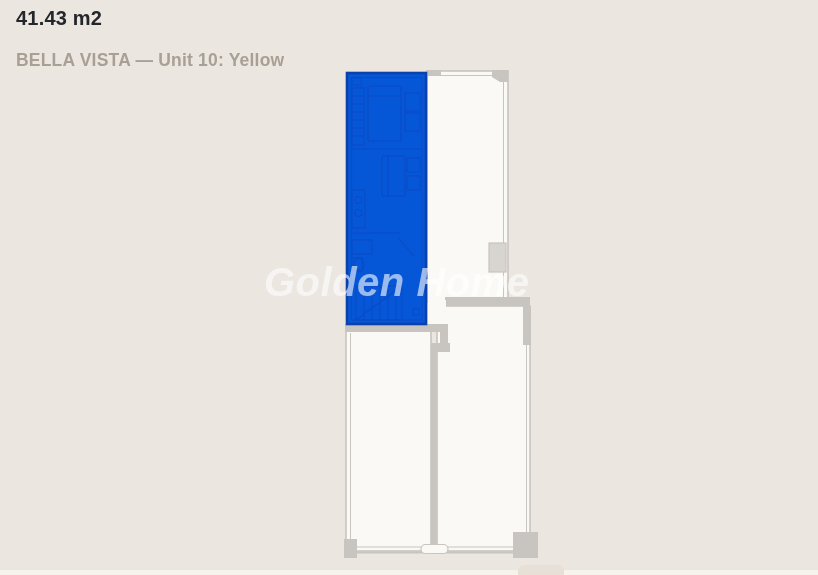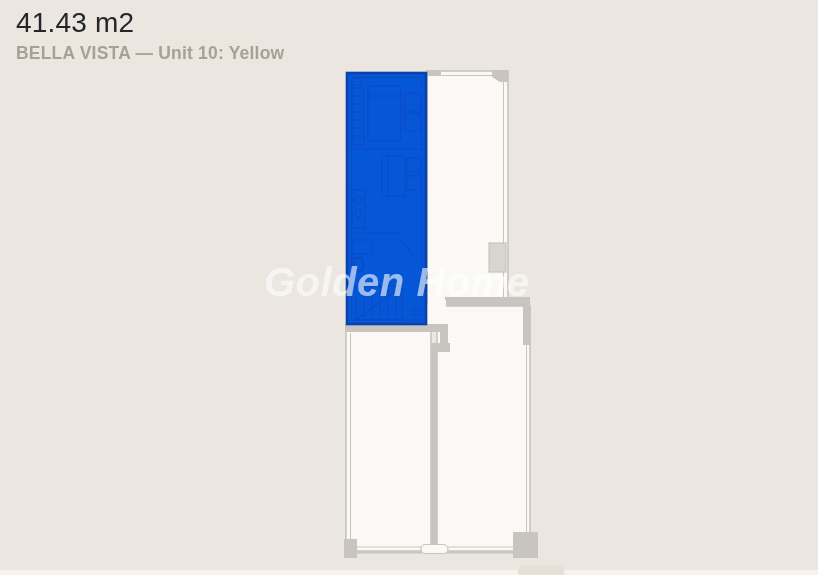--- a/index.html
+++ b/index.html
@@ -9,26 +9,26 @@
     --strip:#f6f2ec; --peek:#e7e0d7;
   }
   html,body{margin:0;padding:0;}
   body{
     width:818px;height:575px;position:relative;overflow:hidden;
     background:var(--bg);
     font-family:"Liberation Sans", sans-serif;
   }
   .header{position:absolute;left:16px;top:6px;}
   .area-label{
-    font-size:28px;font-weight:400;color:var(--title);
+    font-size:20px;font-weight:700;color:var(--title);
     letter-spacing:0.2px;line-height:1.2;
   }
   .project-unit-label{
     font-size:17.5px;font-weight:600;color:var(--subtitle);
-    margin-top:3px;letter-spacing:0.2px;
+    margin-top:20px;letter-spacing:0.2px;
   }
   .plan-svg{position:absolute;left:0;top:0;}
   .watermark{
     position:absolute;left:264px;top:260px;width:300px;
     font-size:40px;font-weight:800;color:var(--watermark);
     letter-spacing:0.5px;white-space:nowrap;pointer-events:none;font-style:italic;
   }
   .bottom-strip{
     position:absolute;left:0;bottom:0;width:818px;height:5px;
     background:var(--strip);

